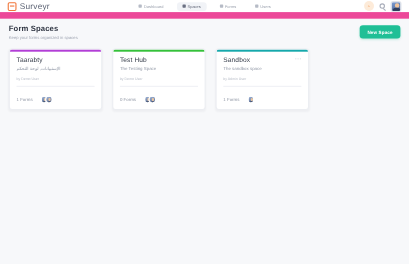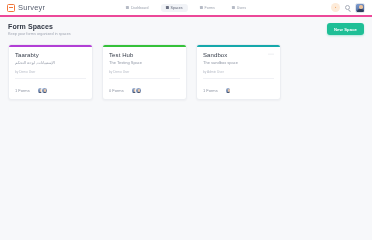--- a/index.html
+++ b/index.html
@@ -7,21 +7,21 @@
     width:372px; height:220px;
     background:#f7f8fa;
     font-family:"Liberation Sans", sans-serif;
     overflow:hidden;
   }
 
   
   .topbar{
     height:17px; width:100%;
     background:#ffffff;
-    border-bottom:2px solid #ec4899;
+    border-bottom:6px solid #ec4899;
     display:flex; align-items:center;
     padding:0 7px;
     position:relative;
   }
   .brand{ display:flex; align-items:center; gap:3px; }
   .brand-mark{
     width:8px; height:8px;
     border:1.4px solid #f2763a;
     border-radius:1.5px;
     position:relative;

